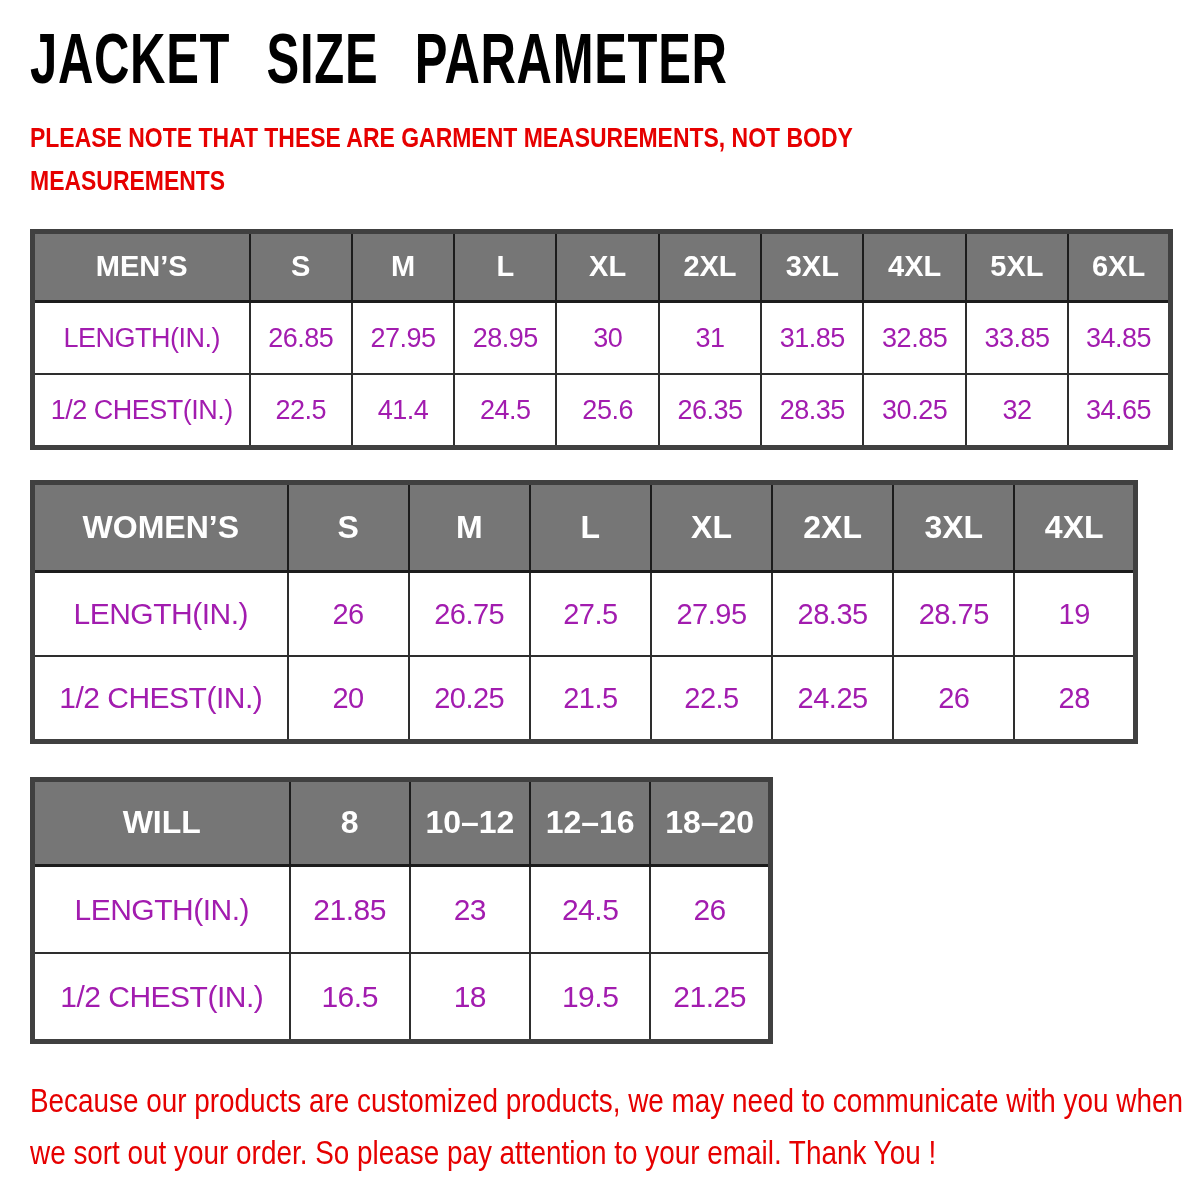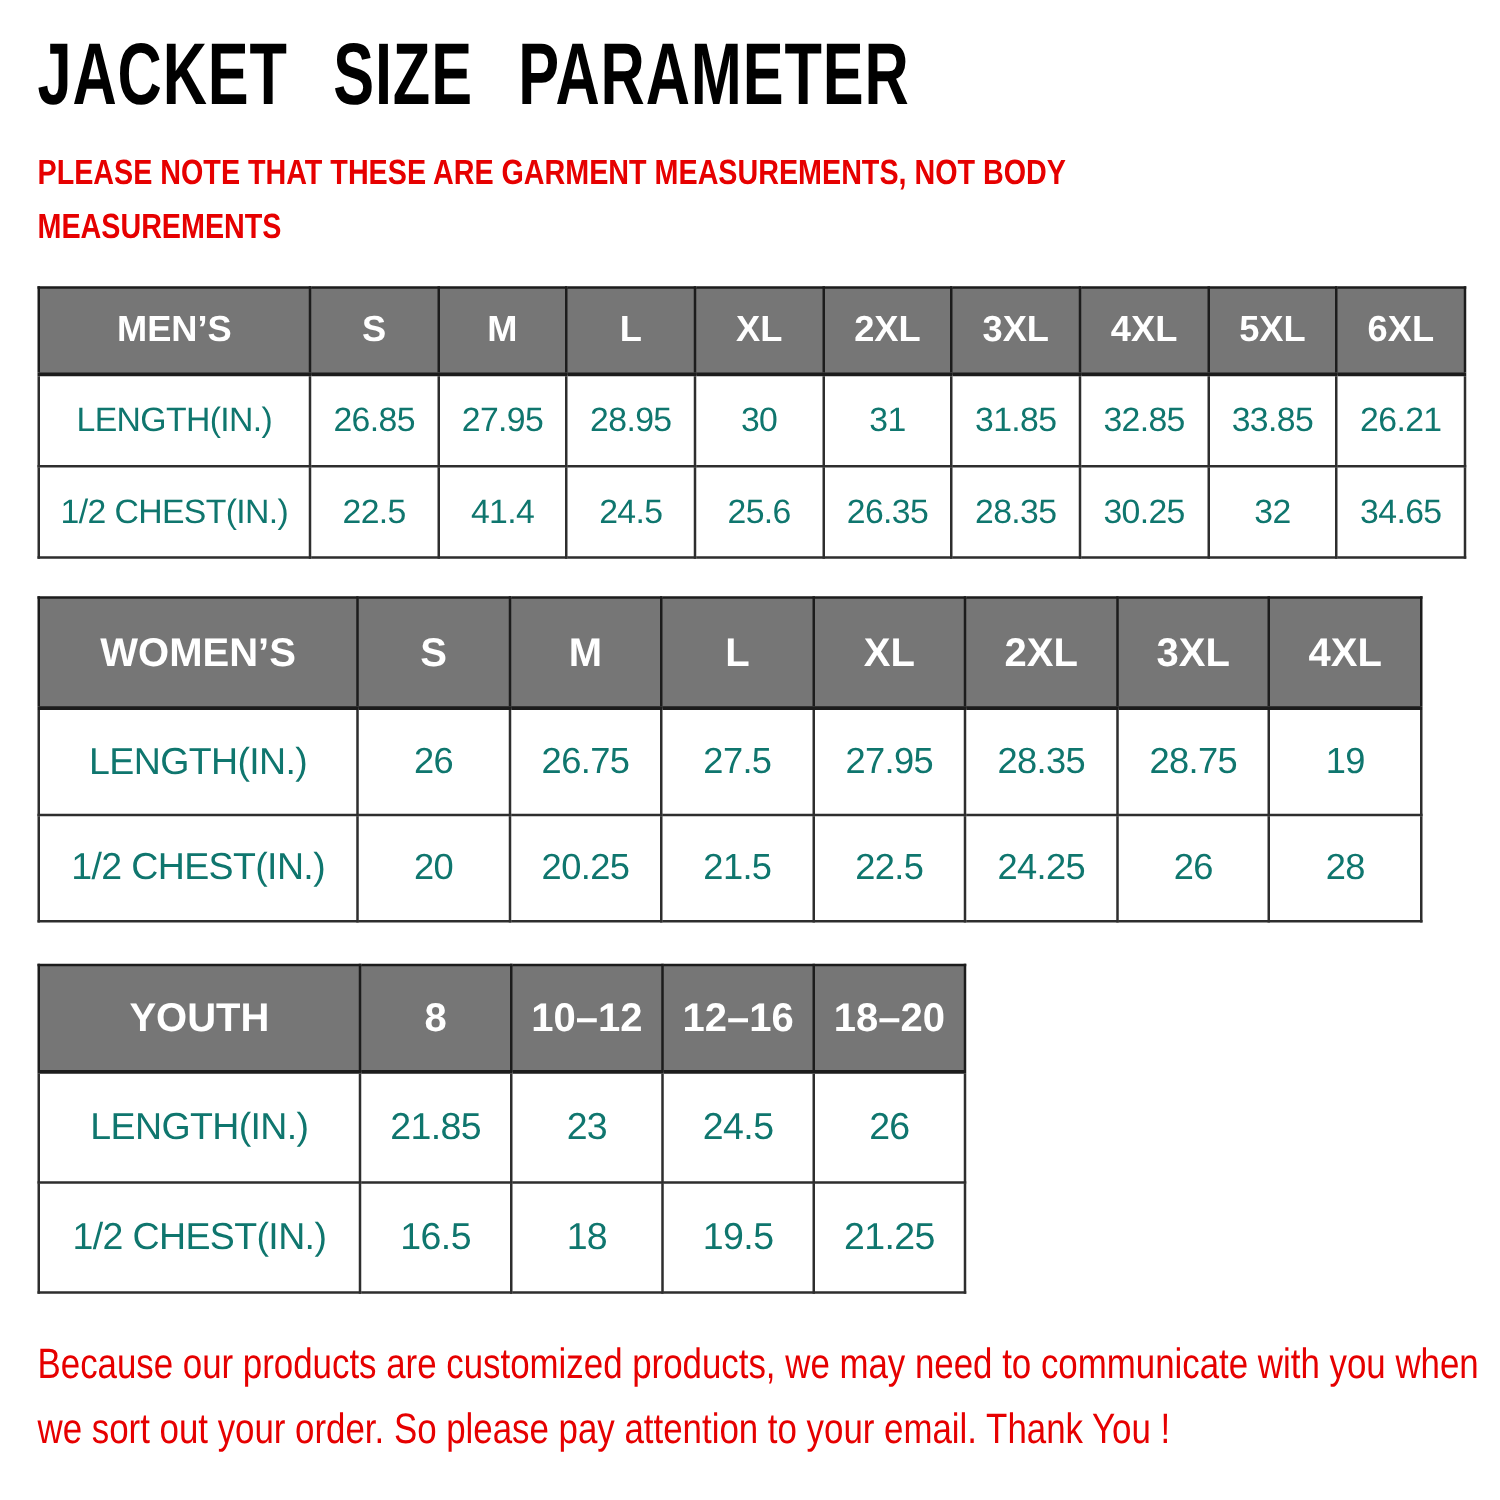--- a/index.html
+++ b/index.html
@@ -35,34 +35,34 @@
     line-height: 1.55;
     transform: scaleX(0.82);
     transform-origin: left top;
   }
 
   
   table.size-table {
     border-collapse: collapse;
     table-layout: fixed;
     margin-left: 30px;
-    border: 1px solid #404040;
+    border: 5px solid #404040;
   }
   table.size-table th {
     background: #767676;
     color: #ffffff;
     font-weight: 700;
     text-align: center;
     vertical-align: middle;
     border: 2px solid #1c1c1c;
     border-bottom: 3px solid #1c1c1c;
   }
   table.size-table td {
     background: #ffffff;
-    color: #0f766e;
+    color: #a21caf;
     text-align: center;
     vertical-align: middle;
     border: 2px solid #2e2e2e;
     letter-spacing: -0.5px;
   }
   td.row-label { font-size: 28px; }
 
   table.mens { width: 1143px; margin-top: 26px; }
   .mens th { height: 70px; font-size: 29px; }
   .mens td { height: 73px; font-size: 27px; }
@@ -136,21 +136,21 @@
       <tr>
         <td class="row-label">LENGTH(IN.)</td>
         <td>26.85</td>
         <td>27.95</td>
         <td>28.95</td>
         <td>30</td>
         <td>31</td>
         <td>31.85</td>
         <td>32.85</td>
         <td>33.85</td>
-        <td>26.21</td>
+        <td>34.85</td>
       </tr>
       <tr>
         <td class="row-label">1/2 CHEST(IN.)</td>
         <td>22.5</td>
         <td>41.4</td>
         <td>24.5</td>
         <td>25.6</td>
         <td>26.35</td>
         <td>28.35</td>
         <td>30.25</td>
@@ -210,21 +210,21 @@
   <table class="size-table youth">
     <colgroup>
       <col style="width:257px">
         <col>
         <col>
         <col>
         <col>
     </colgroup>
     <thead>
       <tr>
-        <th>YOUTH</th>
+        <th>WILL</th>
         <th>8</th>
         <th>10–12</th>
         <th>12–16</th>
         <th>18–20</th>
       </tr>
     </thead>
     <tbody>
       <tr>
         <td class="row-label">LENGTH(IN.)</td>
         <td>21.85</td>

